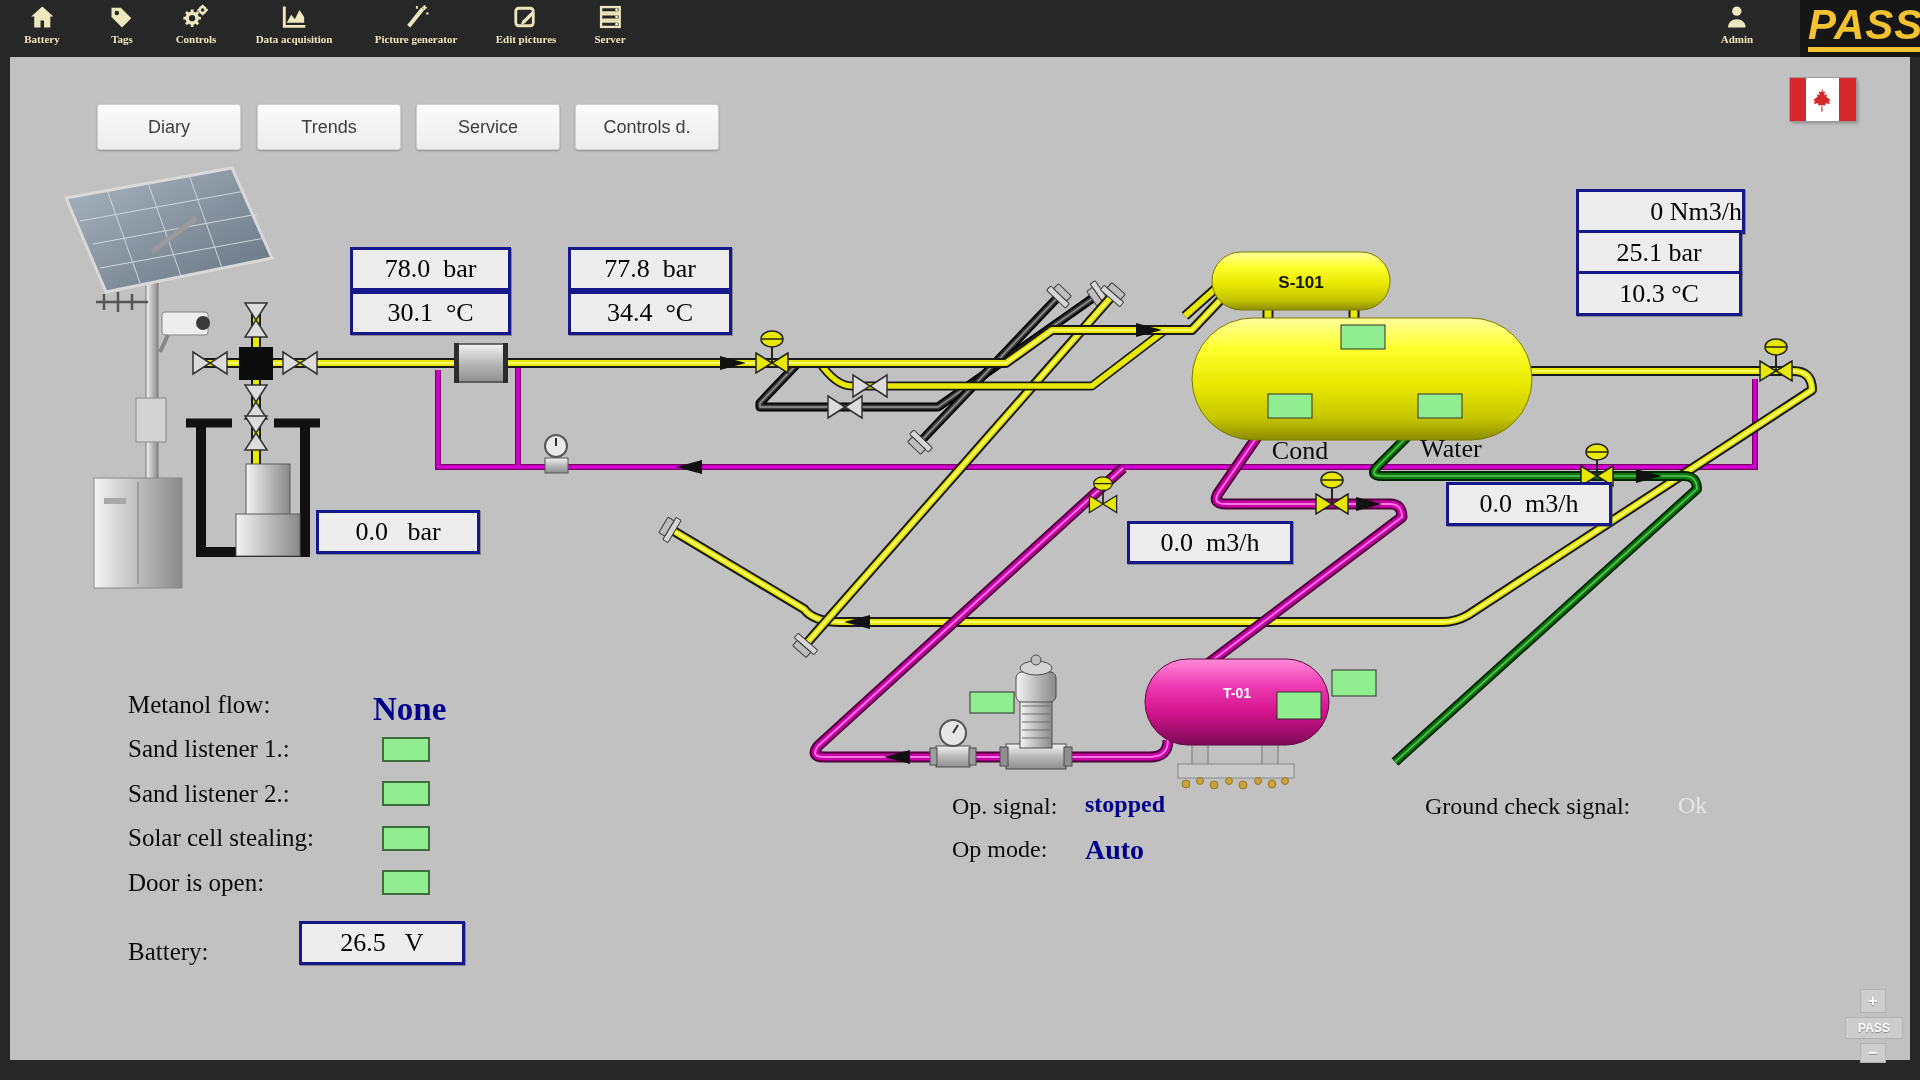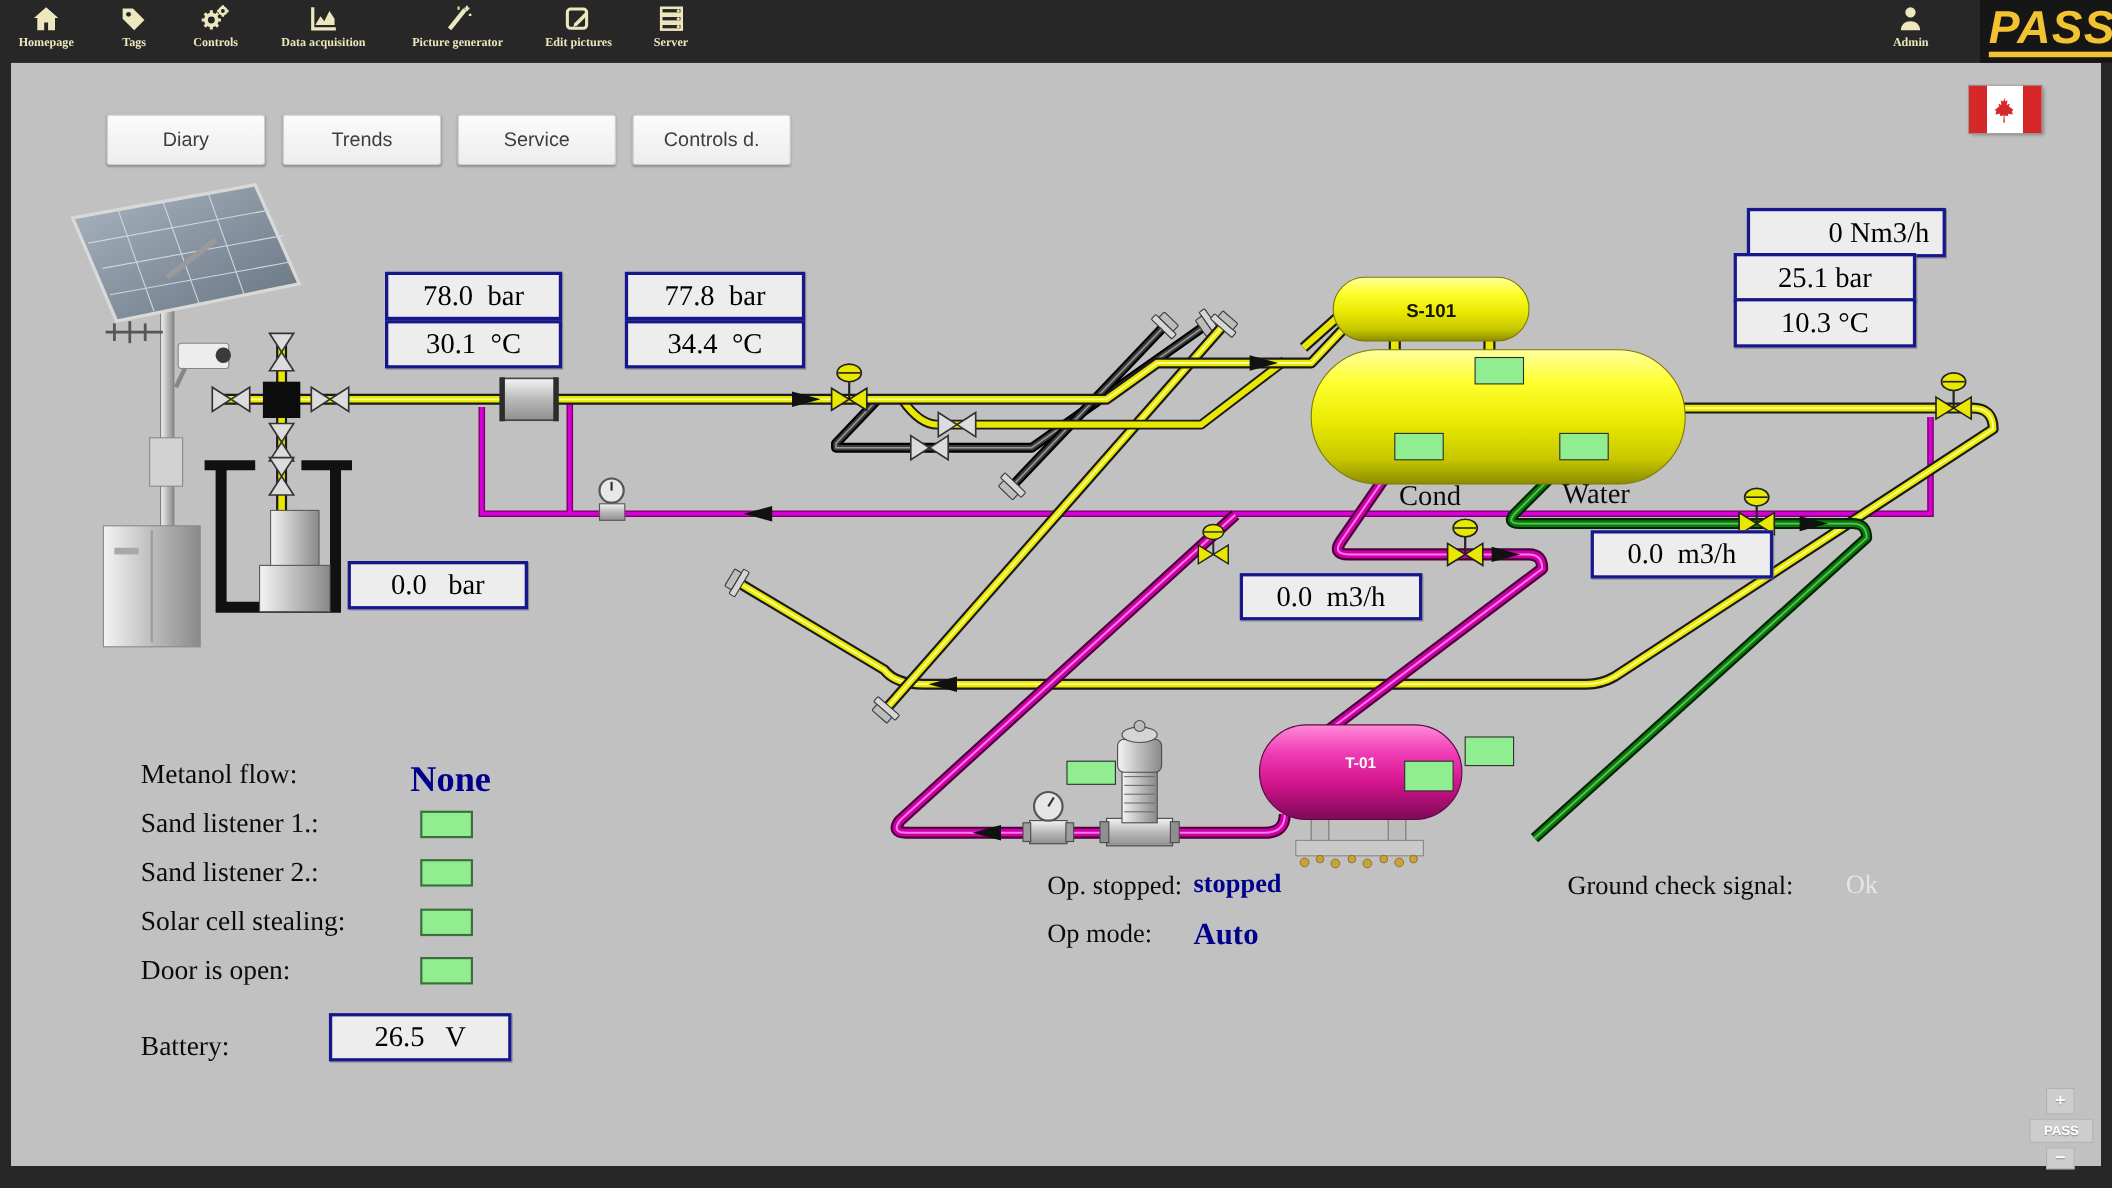--- a/index.html
+++ b/index.html
@@ -22,21 +22,21 @@
   
   .tab-btn{position:absolute;width:142px;height:44px;background:linear-gradient(#fbfbfb,#ededed);
            border:1px solid #cfcfcf;border-radius:3px;font-family:"Liberation Sans",sans-serif;
            font-size:18px;color:#3d3d3d;display:flex;align-items:center;justify-content:center;
            box-shadow:0 1px 2px rgba(0,0,0,.25);cursor:pointer;}
 
   
   .vbox{position:absolute;background:#ededed;border:3px solid #17178c;color:#000;font-size:26px;
         display:flex;align-items:center;justify-content:center;white-space:pre;
         box-shadow:1px 1px 0 rgba(80,80,80,.5);}
-  .vbox.right{justify-content:flex-end;padding-right:12px;margin-left:12px;}
+  .vbox.right{justify-content:flex-end;}
 
   
   .slabel{position:absolute;font-size:25px;color:#0b0b0b;white-space:nowrap;}
   .svalue-navy{position:absolute;font-size:33px;font-weight:bold;color:#00008b;white-space:nowrap;}
   .svalue-green{position:absolute;font-size:24px;color:#e5e5e5;white-space:nowrap;}
   .indicator{position:absolute;width:44px;height:21px;background:#90ee90;border:2px solid #3e6e3e;}
   .oplabel{position:absolute;font-size:24px;color:#0b0b0b;white-space:nowrap;}
 
   
   .flag{position:absolute;left:1790px;top:78px;width:66px;height:43px;
@@ -291,21 +291,21 @@
       <polygon points="1382,504 1356,497 1356,511"></polygon>
       <polygon points="1662,476 1636,469 1636,483"></polygon>
     </g>
   </svg>
 
   <div class="topbar">
     <div class="tb-item" style="left:42px">
       <svg viewBox="0 0 24 24" fill="#ece7bd">
           <path d="M12 3 2.5 11.5h2.6V21h5.4v-6h3v6h5.4v-9.5h2.6z"></path>
         </svg>
-      <span class="tb-label">Homepage</span>
+      <span class="tb-label">Battery</span>
     </div>
     <div class="tb-item" style="left:122px">
       <svg viewBox="0 0 24 24" fill="#ece7bd">
           <path d="M3 4v8l9 9 8-8-9-9z"></path>
           <circle cx="7.6" cy="8.6" r="1.9" fill="#272727"></circle>
         </svg>
       <span class="tb-label">Tags</span>
     </div>
     <div class="tb-item" style="left:196px">
       <svg viewBox="0 0 24 24">
@@ -419,21 +419,21 @@
 
   <div class="slabel" style="left:128px;top:824px">Solar cell stealing:</div>
   <div class="indicator" style="left:382px;top:826px"></div>
 
   <div class="slabel" style="left:128px;top:869px">Door is open:</div>
   <div class="indicator" style="left:382px;top:870px"></div>
 
   <div class="slabel" style="left:128px;top:938px">Battery:</div>
   <div class="vbox" style="left:299px;top:921px;width:160px;height:38px">26.5   V</div>
 
-  <div class="oplabel" style="left:952px;top:793px">Op. stopped:</div>
+  <div class="oplabel" style="left:952px;top:793px">Op. signal:</div>
   <div class="svalue-navy" style="left:1085px;top:791px;font-size:24px">stopped</div>
   <div class="oplabel" style="left:952px;top:836px">Op mode:</div>
   <div class="svalue-navy" style="left:1085px;top:834px;font-size:28px">Auto</div>
   <div class="oplabel" style="left:1425px;top:793px">Ground check signal:</div>
   <div class="svalue-green" style="left:1678px;top:792px">Ok</div>
 
   <div class="zbtn" style="left:1860px;top:989px;width:24px;height:22px;font-size:16px">+</div>
   <div class="zbtn" style="left:1845px;top:1017px;width:56px;height:20px;font-size:12px">PASS</div>
   <div class="zbtn" style="left:1860px;top:1043px;width:24px;height:18px;font-size:16px">−</div>
 

